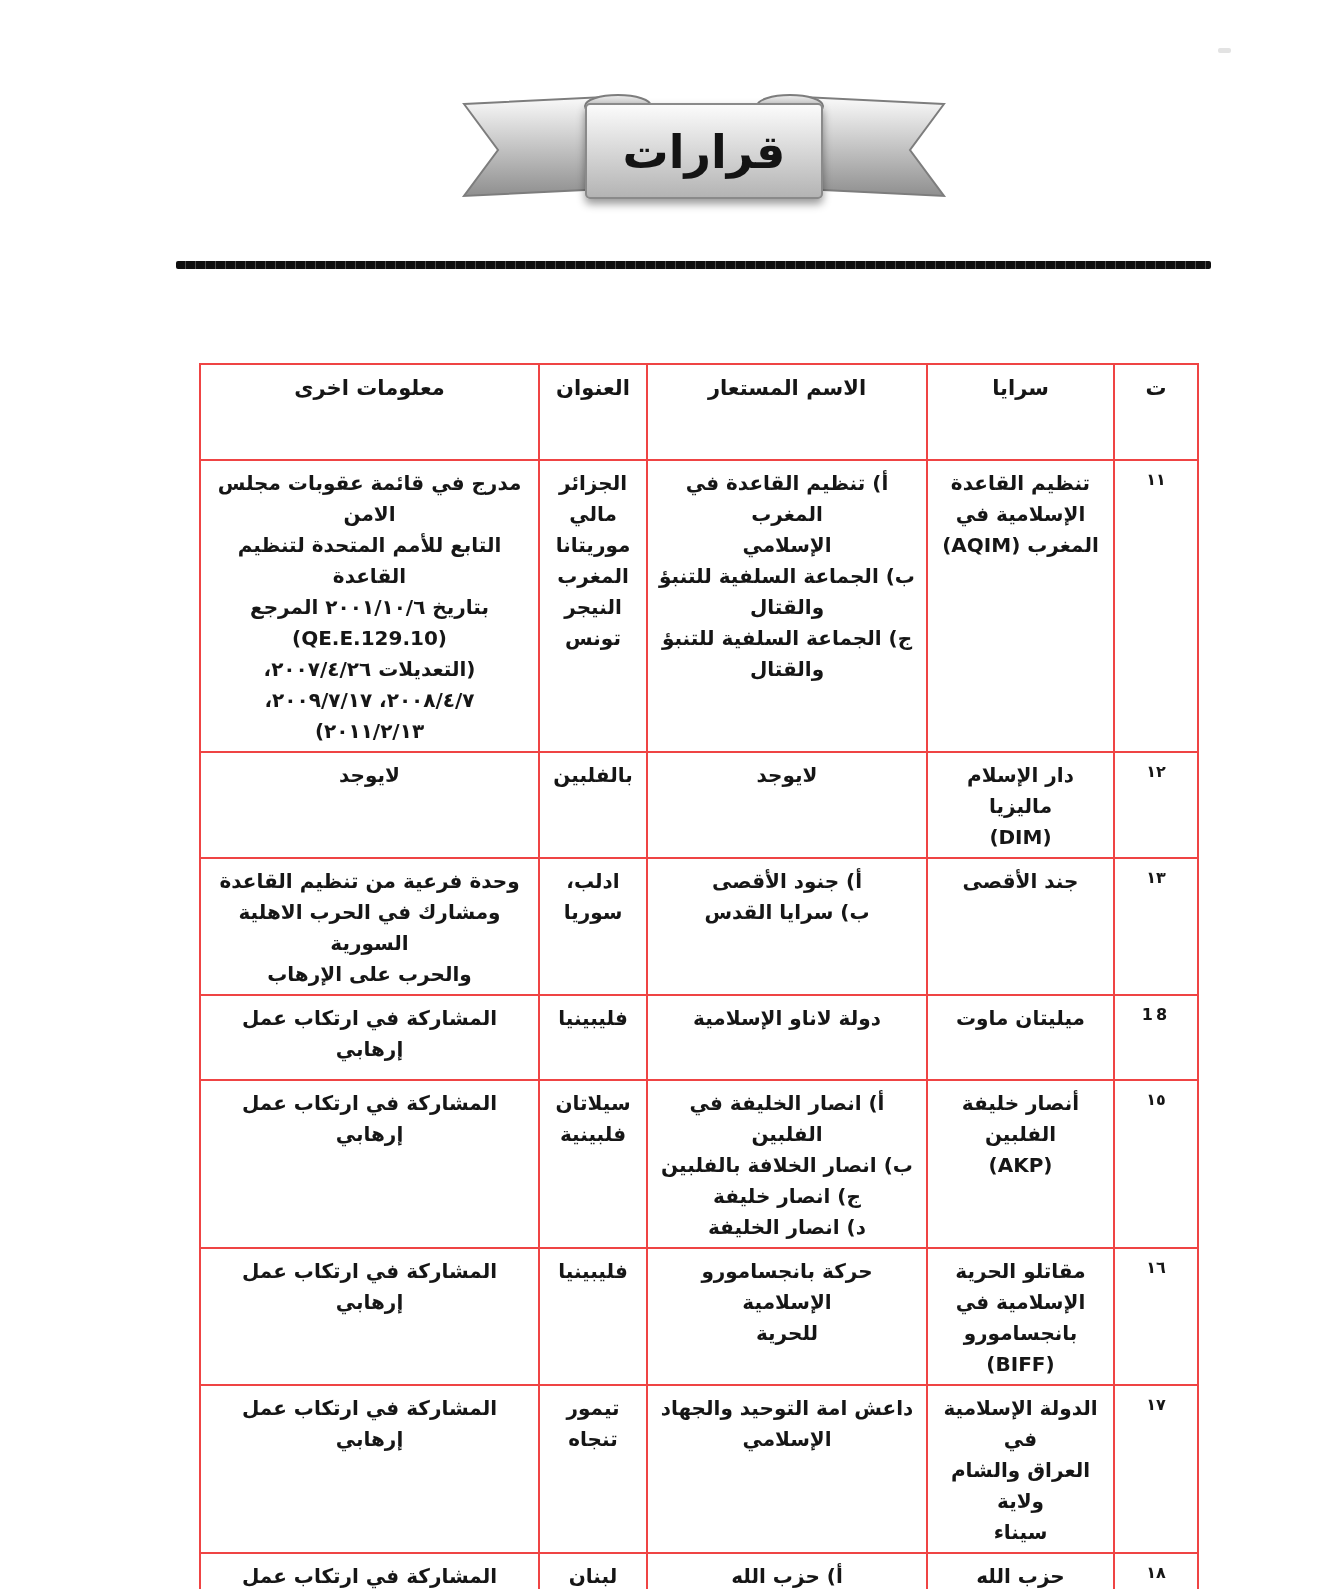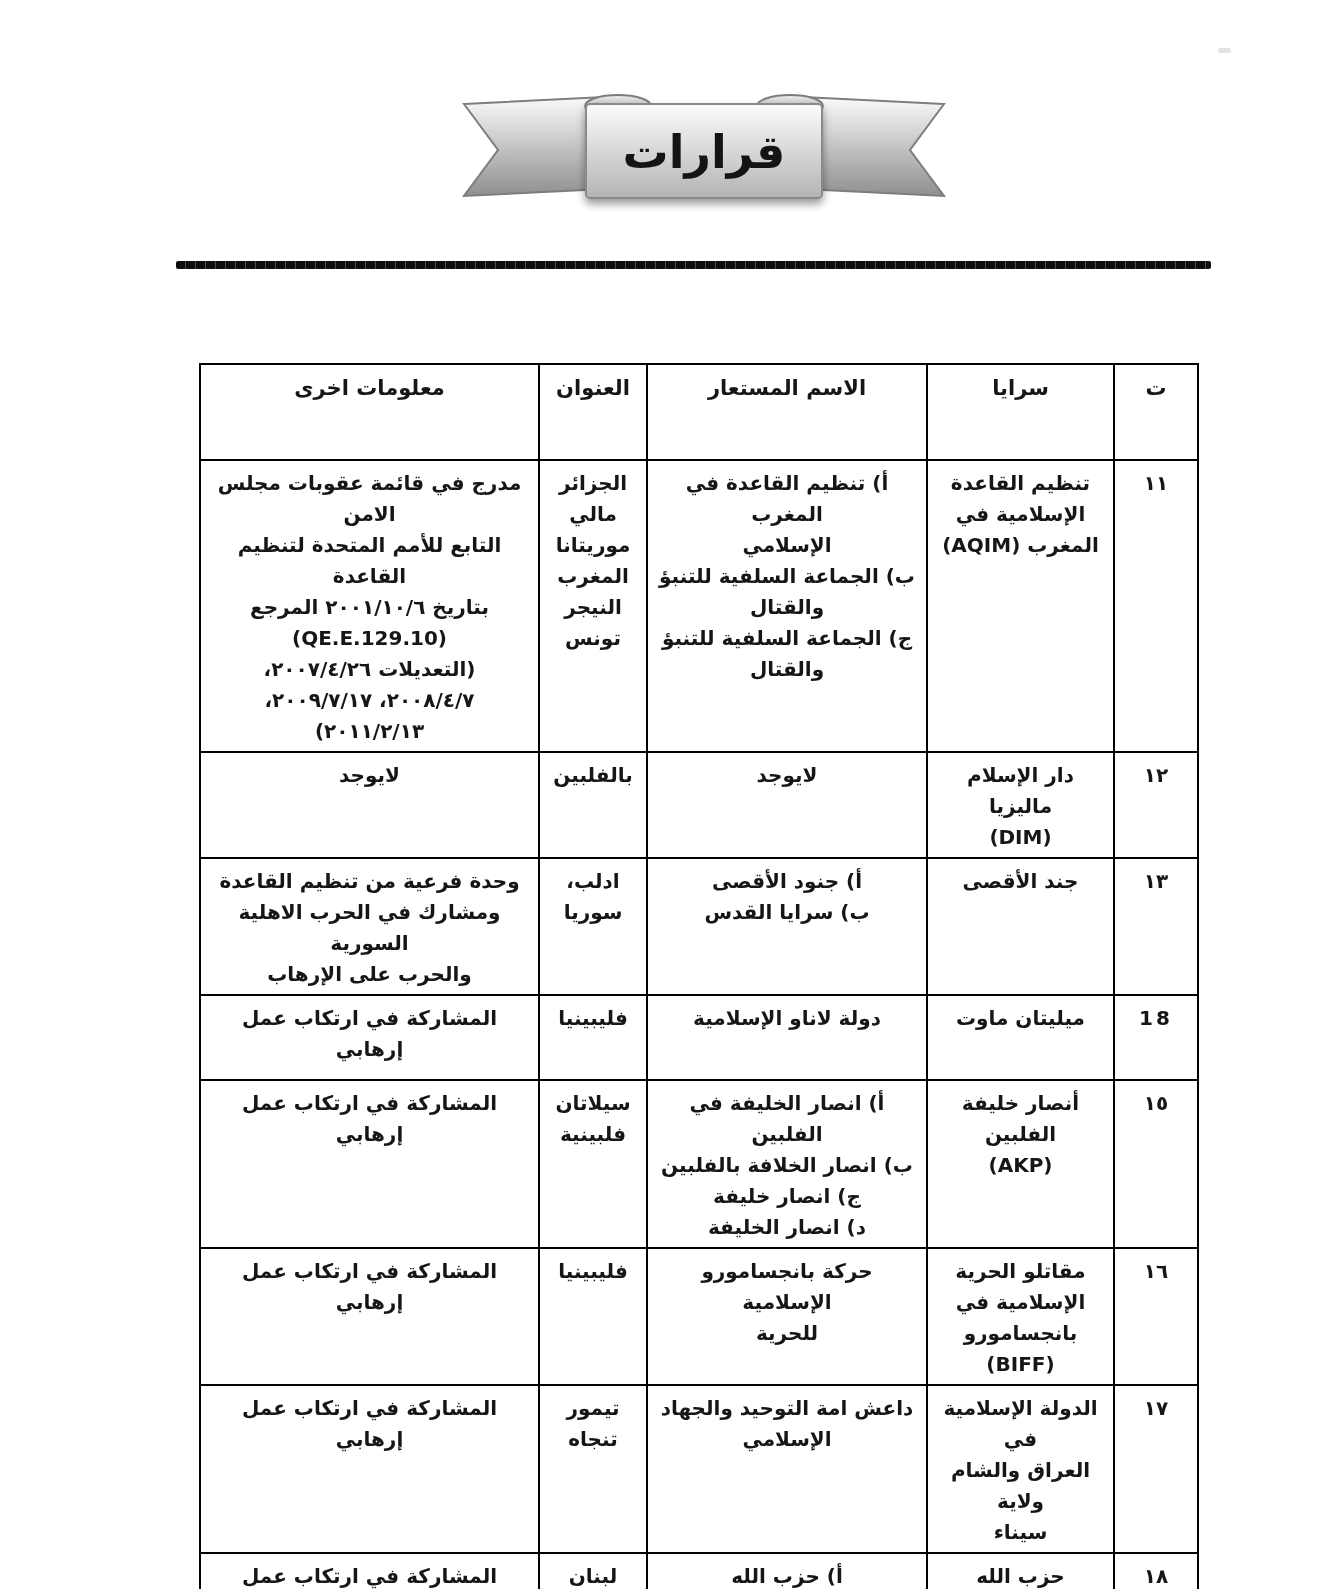--- a/index.html
+++ b/index.html
@@ -49,34 +49,34 @@
     color: #161616;
     border: 2px solid #242424;
   }
   .doc-table col.w-serial  { width: 84px;  }
   .doc-table col.w-name    { width: 187px; }
   .doc-table col.w-alias   { width: 280px; }
   .doc-table col.w-address { width: 108px; }
   .doc-table col.w-other   { width: 339px; }
 
   .doc-table th, .doc-table td {
-    border: 2px solid #000000;
+    border: 2px solid #ef4444;
     vertical-align: top;
     text-align: center;
     white-space: pre-line;
     line-height: 1.55;
     padding: 7px 6px 4px 6px;
   }
   .doc-table th {
     font-size: 21px;
     height: 83px;
     font-weight: bold;
   }
   .doc-table td { font-size: 20px; }
-  .doc-table td.c-serial { letter-spacing: 3px; font-size: 20px; }
+  .doc-table td.c-serial { letter-spacing: 3px; font-size: 16px; }
 
   .doc-table tbody tr:nth-child(1) { height: 229px; }
   .doc-table tbody tr:nth-child(2) { height: 76px;  }
   .doc-table tbody tr:nth-child(3) { height: 108px; }
   .doc-table tbody tr:nth-child(4) { height: 85px;  }
   .doc-table tbody tr:nth-child(5) { height: 145px; }
   .doc-table tbody tr:nth-child(6) { height: 127px; }
   .doc-table tbody tr:nth-child(7) { height: 106px; }
   .doc-table tbody tr:nth-child(8) { height: 95px;  }
 </style>

